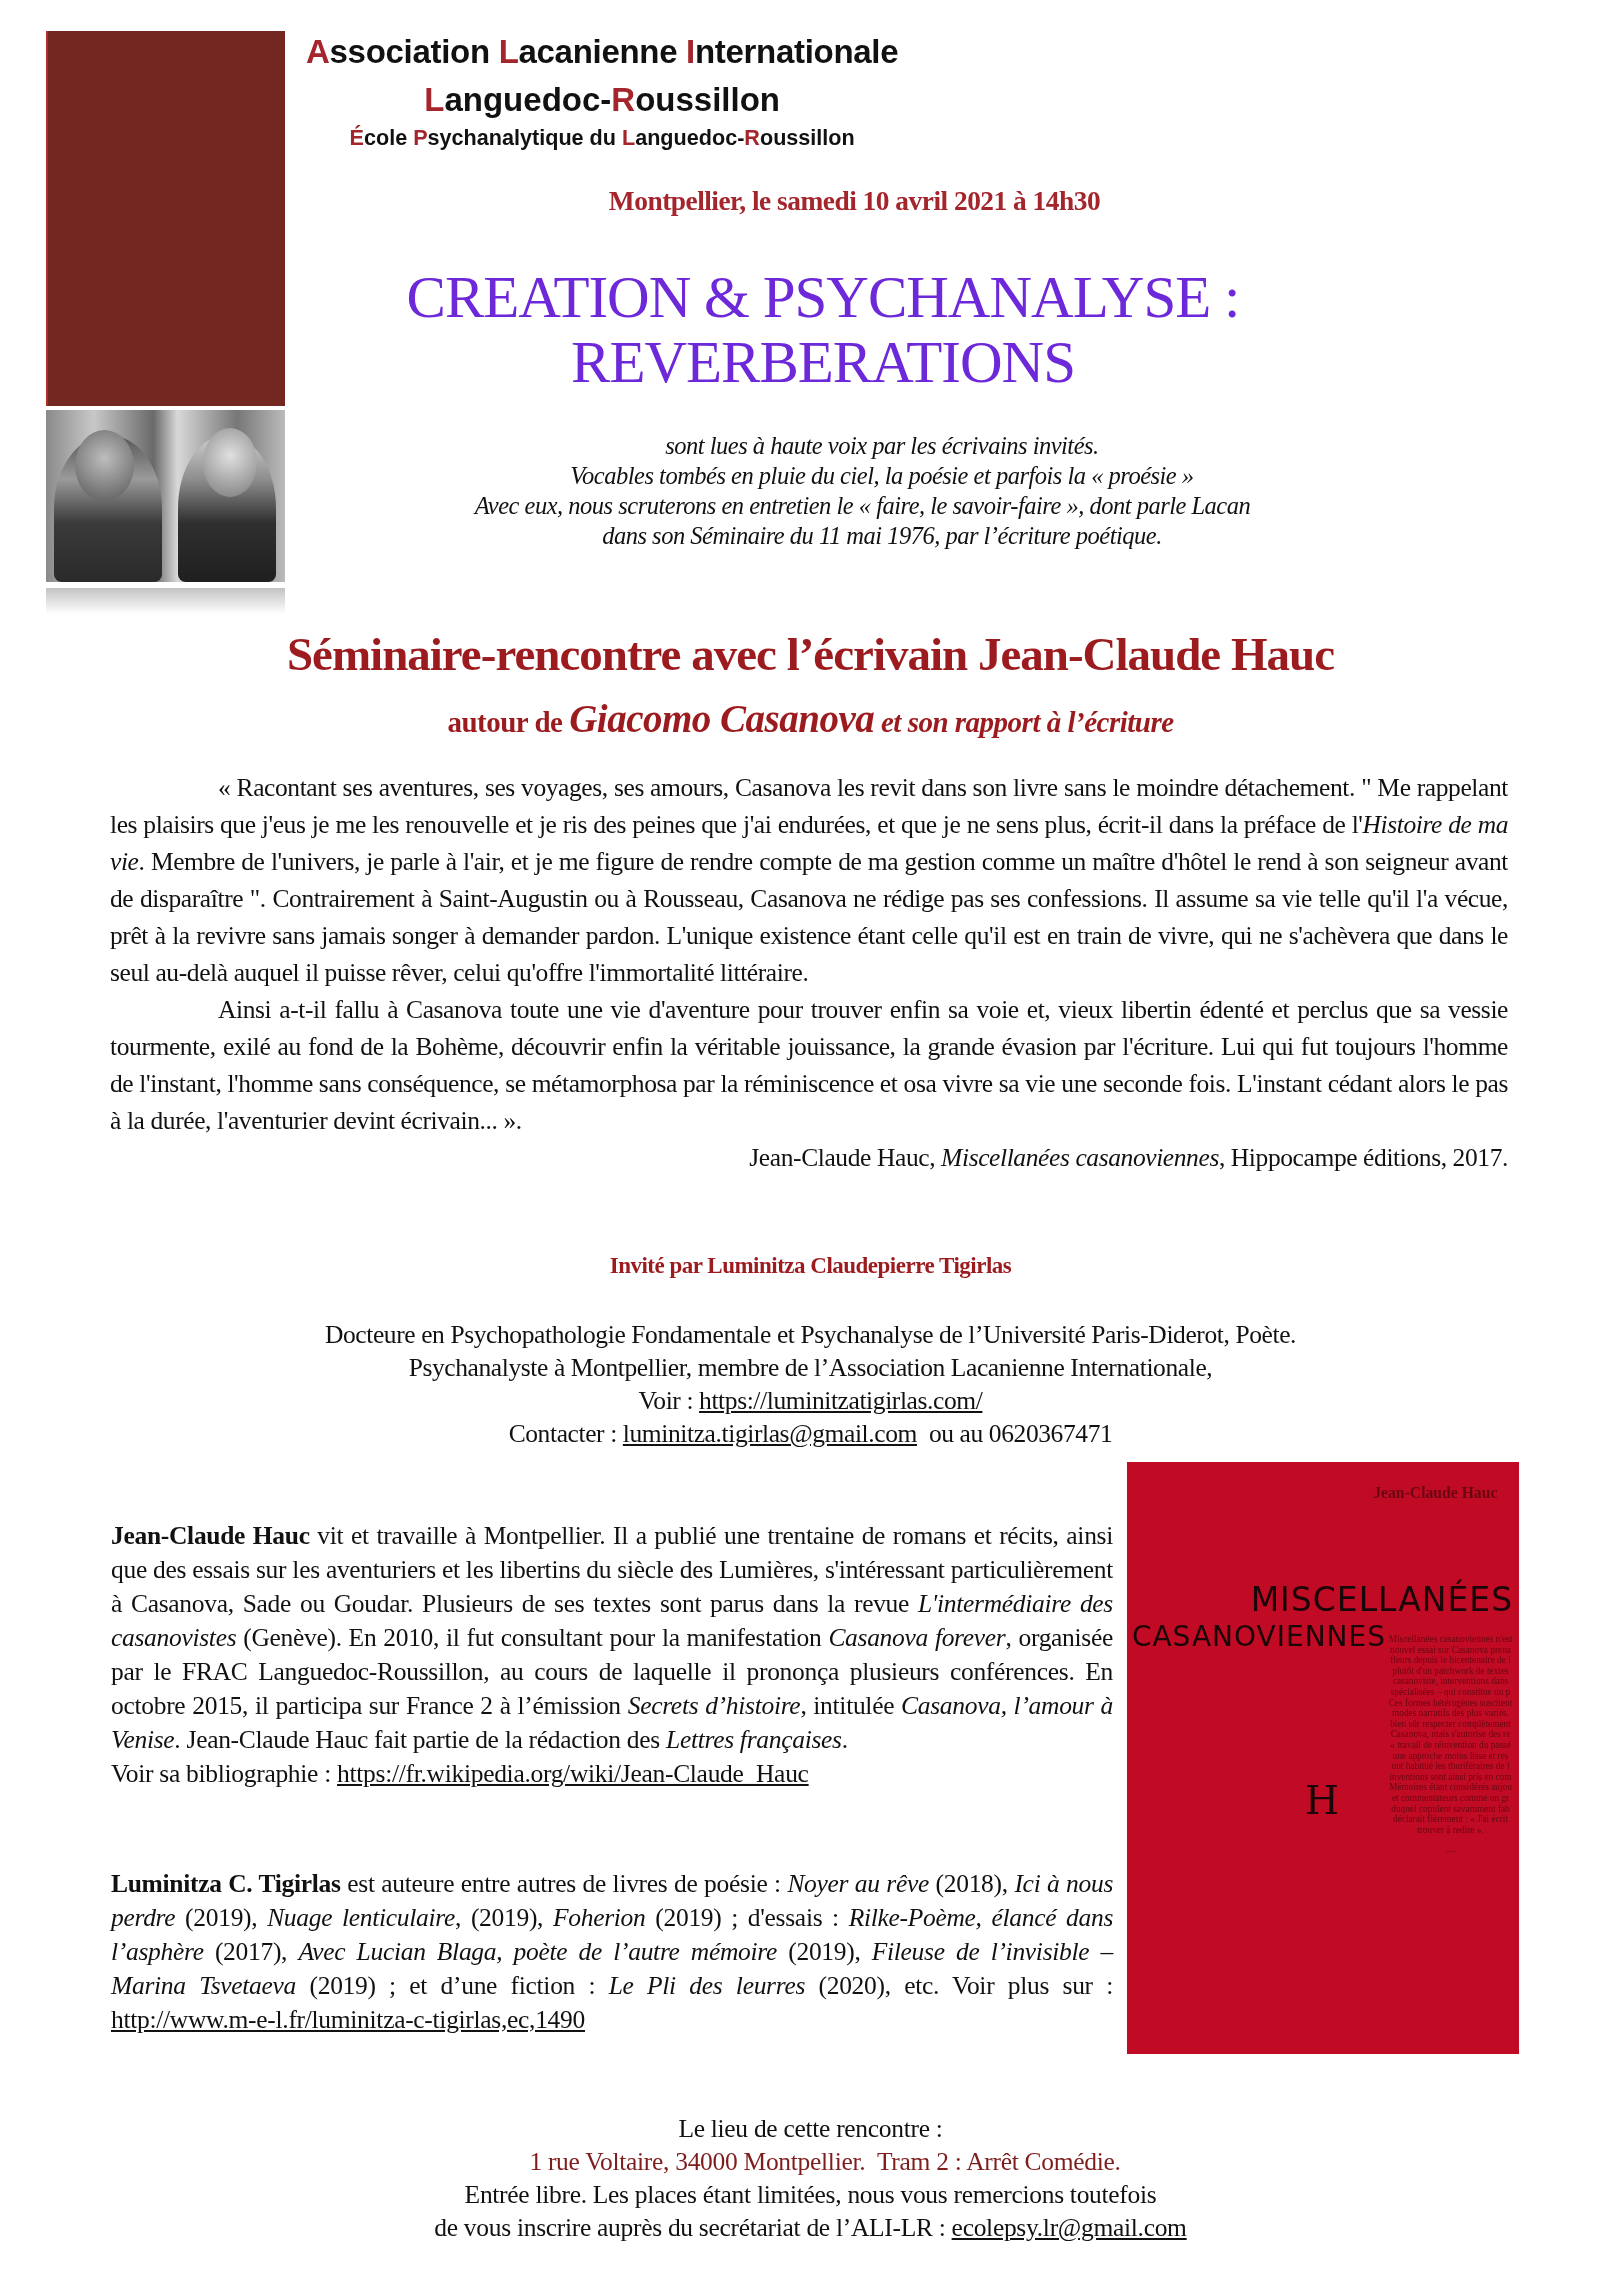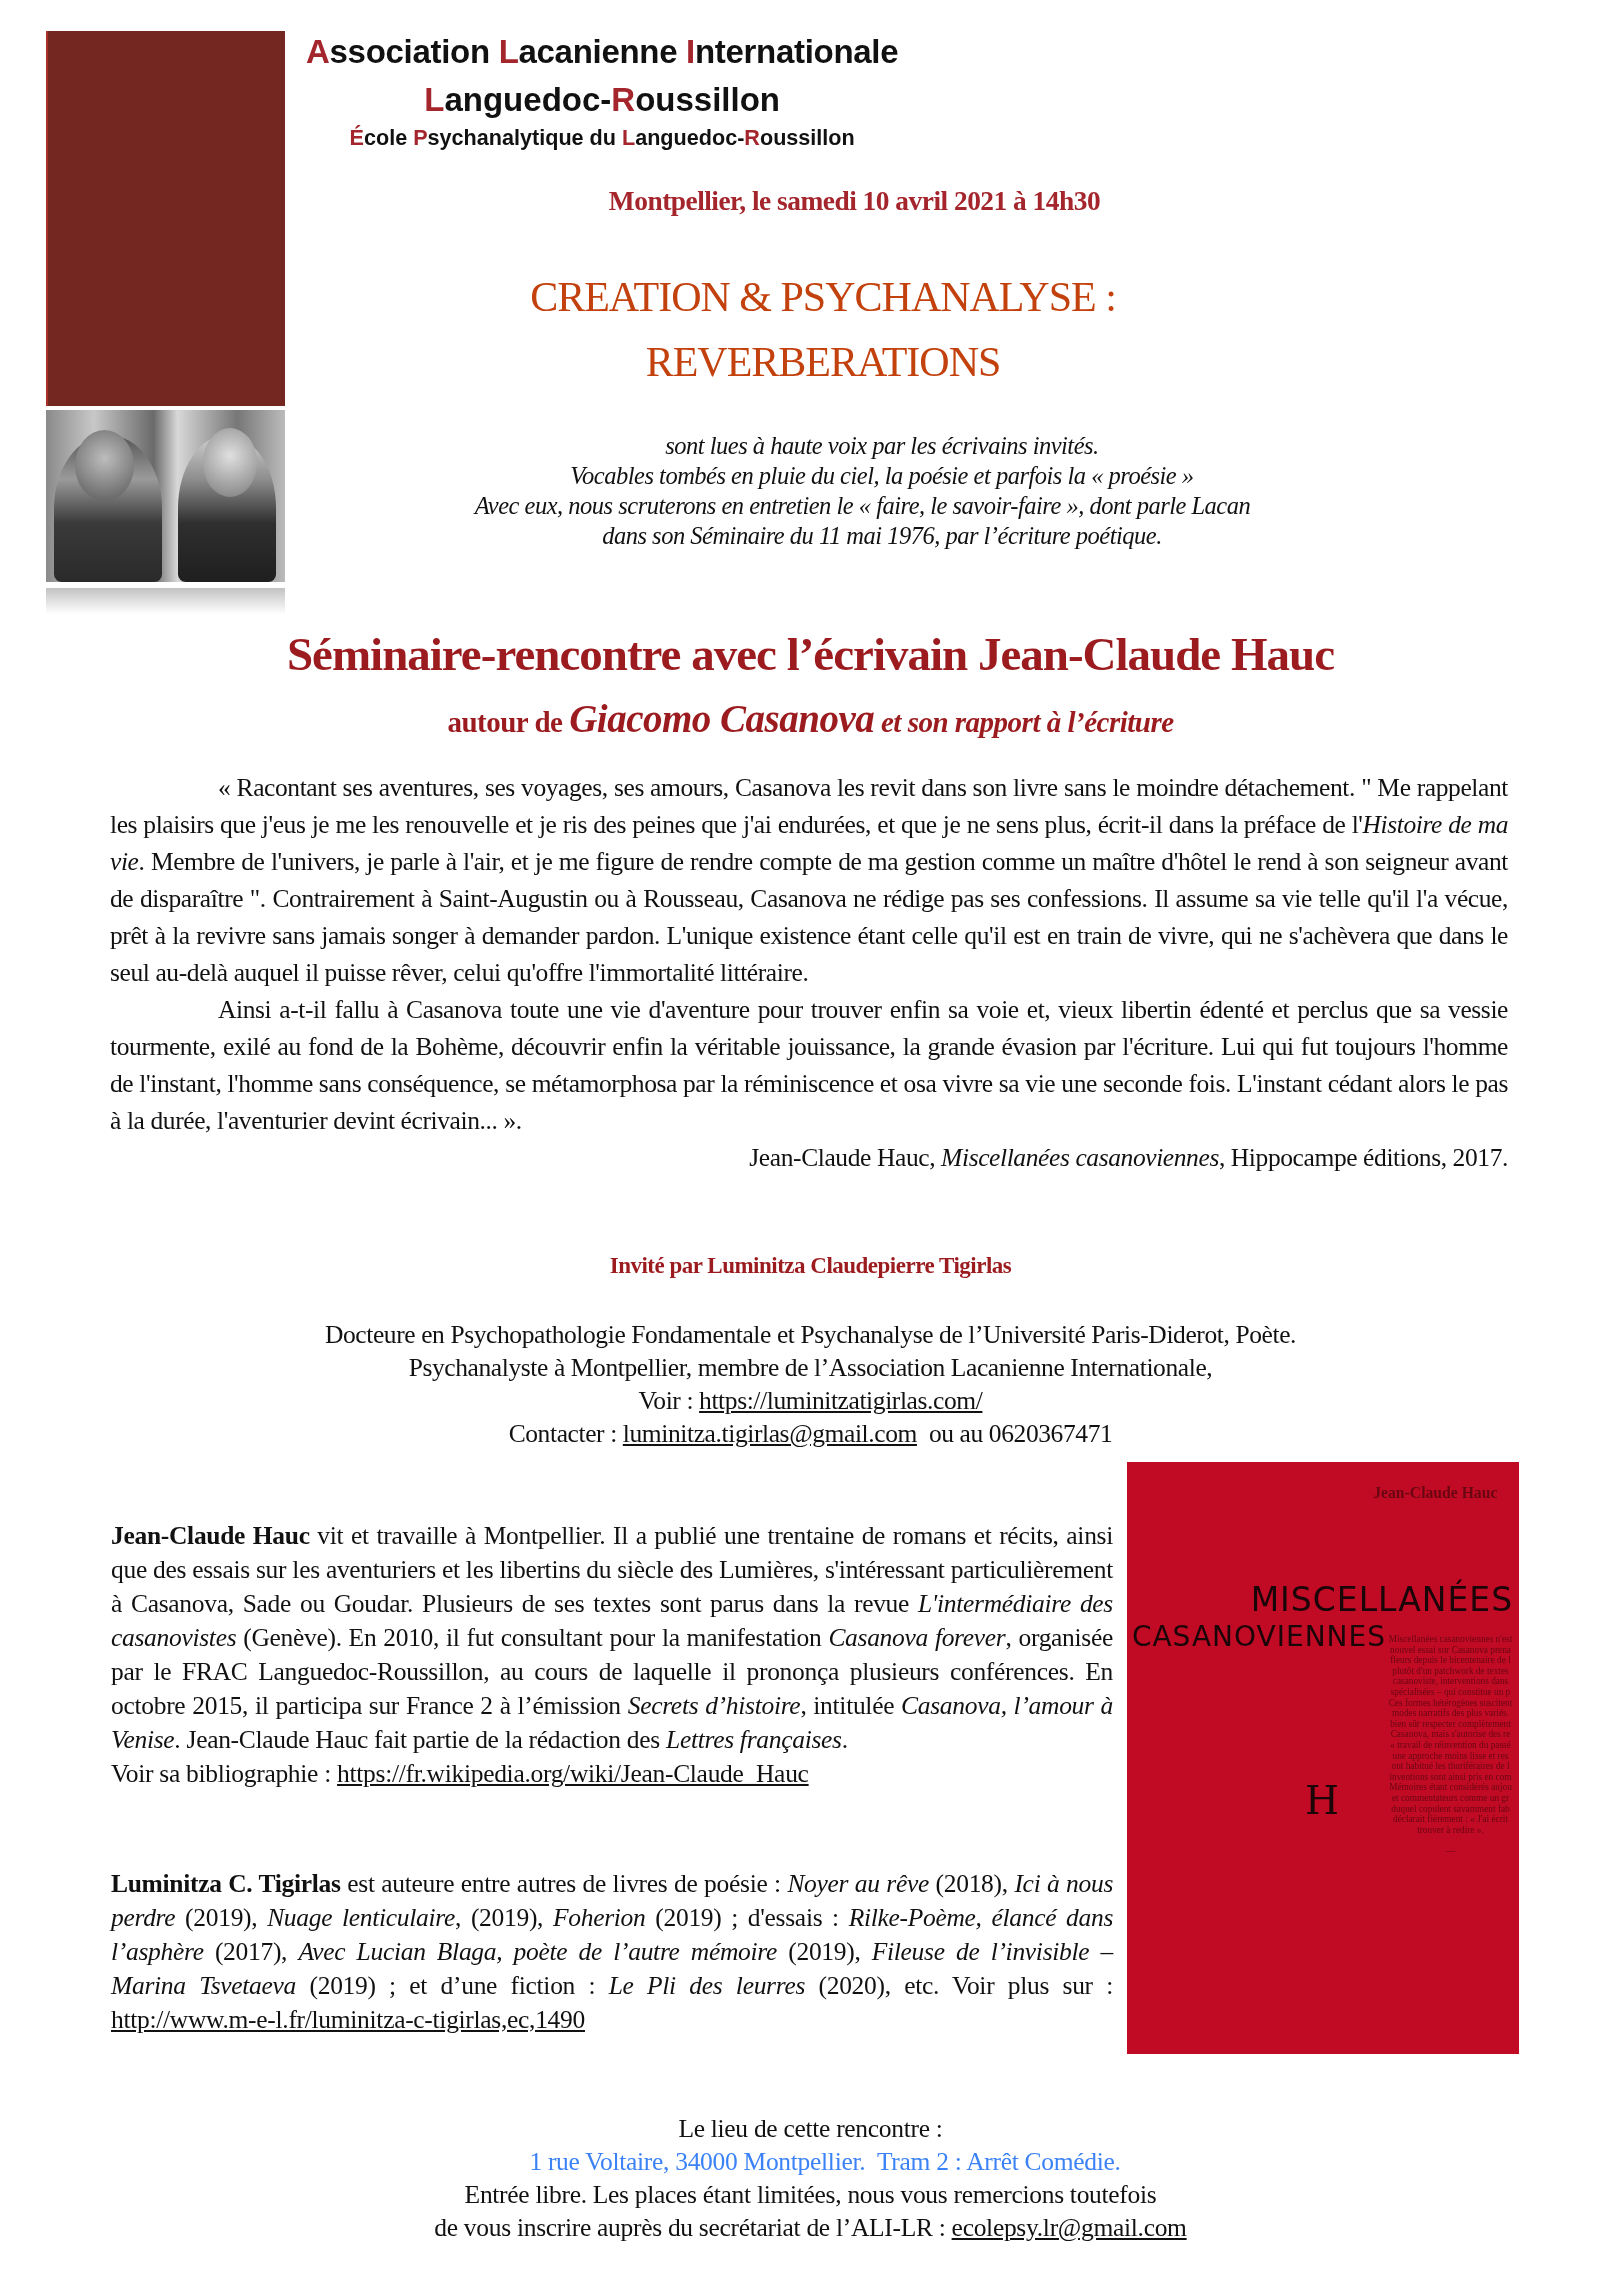--- a/index.html
+++ b/index.html
@@ -18,21 +18,21 @@
   .reflection { left:46px; top:588px; width:239px; height:25.5px; background:linear-gradient(#9a9a9a,#ffffff); opacity:.6; }
 
   .logo { left:306px; top:33px; font-family:"Liberation Sans", "DejaVu Sans", sans-serif; font-weight:bold; color:#111; }
   .logo .l1 { font-size:33px; letter-spacing:-0.3px; }
   .logo .l2 { font-size:33px; margin-top:9.8px; }
   .logo .l3 { font-size:21.6px; margin-top:5.9px; }
   .logo .cap { color:#a4262c; }
 
   .date { left:0; width:1621px; top:186px; text-align:center; padding-left:88px; box-sizing:border-box;
           font-size:27.4px; font-weight:bold; color:#a4262c; letter-spacing:-0.5px; }
-  .title { left:284px; width:1078px; top:265px; text-align:center; font-size:42px; line-height:65px; color:#c2410c; letter-spacing:-1px; }
+  .title { left:284px; width:1078px; top:265px; text-align:center; font-size:59px; line-height:65px; color:#6d28d9; letter-spacing:-1px; }
   .subtitle { left:392px; width:980px; top:431px; text-align:center; font-style:italic; font-size:24.5px; line-height:30px; letter-spacing:-0.5px; }
   .subtitle div:nth-child(3) { margin-left:-39px; }
 
   .seminar { left:0; width:1621px; top:627px; text-align:center; font-size:47px; font-weight:bold; color:#9b1b1f; letter-spacing:-1px; }
   .autour { left:0; width:1621px; top:696px; text-align:center; font-size:29px; font-weight:bold; color:#9b1b1f; letter-spacing:-0.5px; }
   .autour .big { font-size:39px; font-style:italic; }
   .autour .it { font-style:italic; }
 
   .quote { left:110px; width:1398px; top:769px; font-size:25.5px; line-height:37px; text-align:justify; letter-spacing:-0.4px; }
   .quote p { margin:0; text-indent:108px; }
@@ -50,21 +50,21 @@
   .u { text-decoration:underline; }
 
   .cover { left:1127px; top:1462px; width:392px; height:592px; background:#c10b24; overflow:hidden; }
   .cover .author { position:absolute; right:21.6px; top:21.6px; font-size:15.7px; color:#6a0612; font-weight:bold; }
   .cover .t1 { position:absolute; right:5.9px; top:118px; font-family:"DejaVu Sans", sans-serif; font-size:33px; letter-spacing:1px; color:#1a0508; }
   .cover .t2 { position:absolute; left:4.9px; top:158px; font-family:"DejaVu Sans", sans-serif; font-size:28px; letter-spacing:1px; color:#1a0508; }
   .cover .blurb { position:absolute; left:255px; top:172px; width:137px; font-size:9.3px; line-height:10.6px; color:#6a0612; white-space:nowrap; overflow:hidden; }
   .cover .mark { position:absolute; left:178px; top:316px; font-size:39px; color:#1a0508; font-family:"DejaVu Serif", serif; }
 
   .venue { left:0; width:1621px; top:2112px; text-align:center; font-size:25.5px; line-height:33px; letter-spacing:-0.3px; }
-  .venue .addr { color:#3b82f6;padding-left:29px; }
+  .venue .addr { color:#7f1d1d;padding-left:29px; }
   .venue .u { text-decoration:underline; }
 </style>
 </head>
 <body>
 
 <div class="abs red-block"></div>
 <div class="abs photo" title="Portraits of Jacques Lacan and Sigmund Freud">
   <div class="person p1"></div>
   <div class="head h1"></div>
   <div class="person p2"></div>

